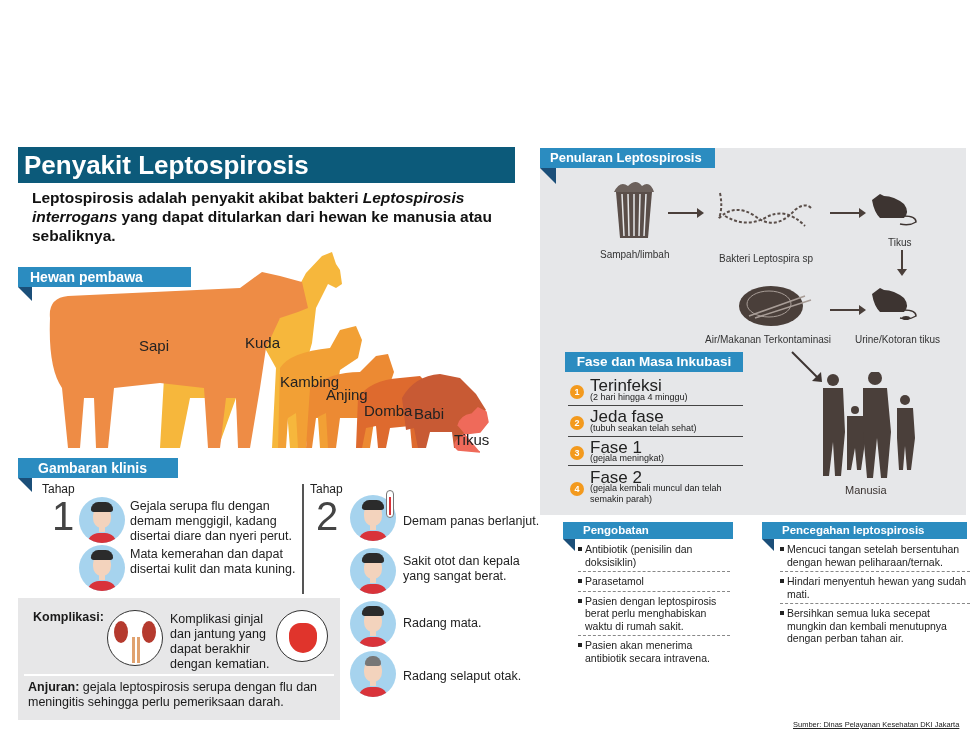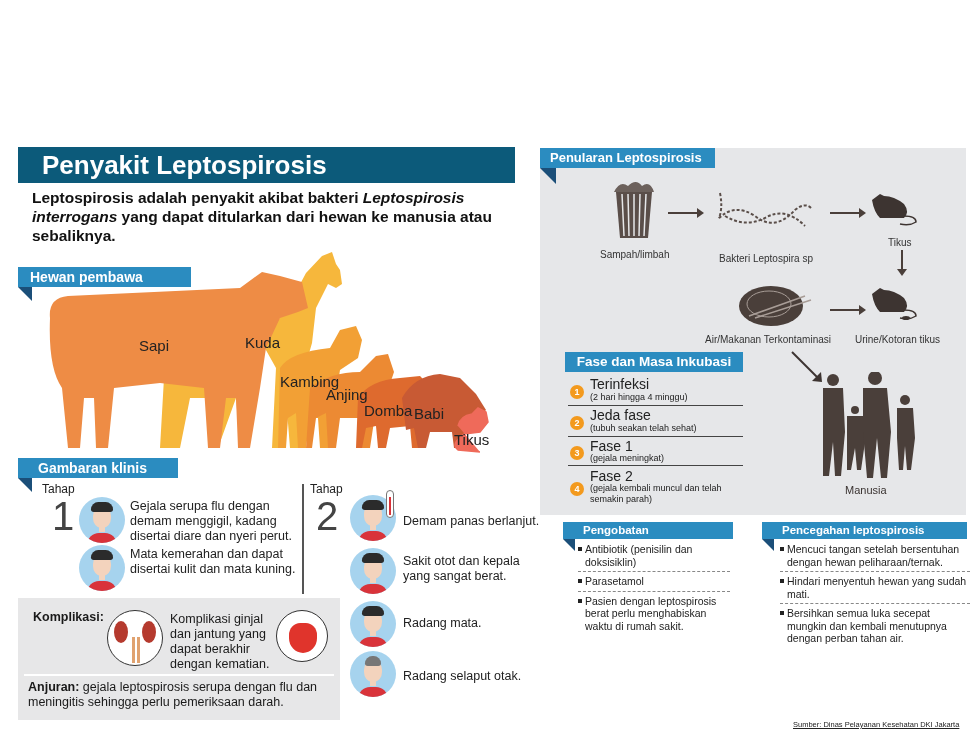--- a/index.html
+++ b/index.html
@@ -5,21 +5,21 @@
   * { box-sizing: border-box; margin: 0; padding: 0; }
   html, body { width: 976px; height: 732px; background: #ffffff; overflow: hidden; }
   body { position: relative; font-family: "Liberation Sans", sans-serif; color: #1a1a1a; }
 
   .abs { position: absolute; }
 
   
   .main-title {
     left: 18px; top: 147px; width: 497px; height: 36px;
     background: #0c5a7a; color: #fff; font-weight: bold; font-size: 26px;
-    padding-left: 24px; line-height: 36px;
+    padding-left: 6px; line-height: 36px;
   }
   .intro {
     left: 32px; top: 188px; width: 480px; font-size: 15.5px; font-weight: bold; line-height: 19px; color: #111;
   }
   .intro i { font-style: italic; }
 
   
   .sec-head {
     background: #2b8cc0; color: #fff; font-weight: bold; height: 20px; line-height: 20px; font-size: 14px;
   }
@@ -53,21 +53,21 @@
   .trans-label { font-size: 10px; color: #333; }
   .arrow-h { height: 2px; background: #4a3f3a; }
   .arrow-h::after { content: ""; position: absolute; right: -2px; top: -4px; border-left: 7px solid #4a3f3a; border-top: 5px solid transparent; border-bottom: 5px solid transparent; }
   .arrow-v { width: 2px; background: #4a3f3a; }
   .arrow-v::after { content: ""; position: absolute; bottom: -2px; left: -4px; border-top: 7px solid #4a3f3a; border-left: 5px solid transparent; border-right: 5px solid transparent; }
 
   
   .fase-head { left: 565px; top: 352px; width: 178px; height: 20px; background: #2b8cc0; color: #fff; font-weight: bold; font-size: 13.5px; line-height: 20px; text-align: center; }
   .fase-row { position: absolute; left: 568px; width: 175px; border-bottom: 1.5px solid #444; }
   .fase-num { position: absolute; left: 2px; width: 14px; height: 14px; border-radius: 50%; background: #f39a1e; color: #fff; font-size: 9px; font-weight: bold; text-align: center; line-height: 14px; }
-  .fase-title { position: absolute; left: 22px; font-size: 14px; color: #222; }
+  .fase-title { position: absolute; left: 22px; font-size: 17px; color: #222; }
   .fase-sub { position: absolute; left: 22px; font-size: 9px; color: #222; line-height: 11px; }
 
   
   .list-head { height: 17px; line-height: 17px; background: #2b8cc0; color: #fff; font-weight: bold; font-size: 11.5px; padding-left: 20px; }
   .bullet-list { position: absolute; }
   .bullet-item { position: relative; font-size: 10.5px; line-height: 12.5px; color: #222; padding-left: 7px; padding-bottom: 3px; margin-bottom: 3px; border-bottom: 1px dashed #888; }
   .bullet-item:last-child { border-bottom: none; }
   .bullet-item::before { content: ""; position: absolute; left: 0; top: 4px; width: 4px; height: 4px; background: #222; }
   .source { font-size: 7.5px; color: #222; text-decoration: underline; }
 </style>
@@ -272,20 +272,21 @@
   <div class="fase-title" style="top:2px;">Fase 2</div>
   <div class="fase-sub" style="top:17px; width:150px;">(gejala kembali muncul dan telah semakin parah)</div>
 </div>
 
 <div class="abs list-head" style="left:563px; top:522px; width:170px;">Pengobatan</div>
 <div class="abs" style="left:563px; top:539px; width:0; height:0; border-top:12px solid #1b4f79; border-left:12px solid transparent;"></div>
 <div class="bullet-list" style="left:578px; top:543px; width:152px;">
   <div class="bullet-item">Antibiotik (penisilin dan doksisiklin)</div>
   <div class="bullet-item">Parasetamol</div>
   <div class="bullet-item">Pasien dengan leptospirosis berat perlu menghabiskan waktu di rumah sakit.</div>
+  <div class="bullet-item">Pasien akan menerima antibiotik secara intravena.</div>
 </div>
 
 <div class="abs list-head" style="left:762px; top:522px; width:205px;">Pencegahan leptospirosis</div>
 <div class="abs" style="left:762px; top:539px; width:0; height:0; border-top:12px solid #1b4f79; border-left:12px solid transparent;"></div>
 <div class="bullet-list" style="left:780px; top:543px; width:190px;">
   <div class="bullet-item">Mencuci tangan setelah bersentuhan dengan hewan peliharaan/ternak.</div>
   <div class="bullet-item">Hindari menyentuh hewan yang sudah mati.</div>
   <div class="bullet-item">Bersihkan semua luka secepat mungkin dan kembali menutupnya dengan perban tahan air.</div>
 </div>
 

